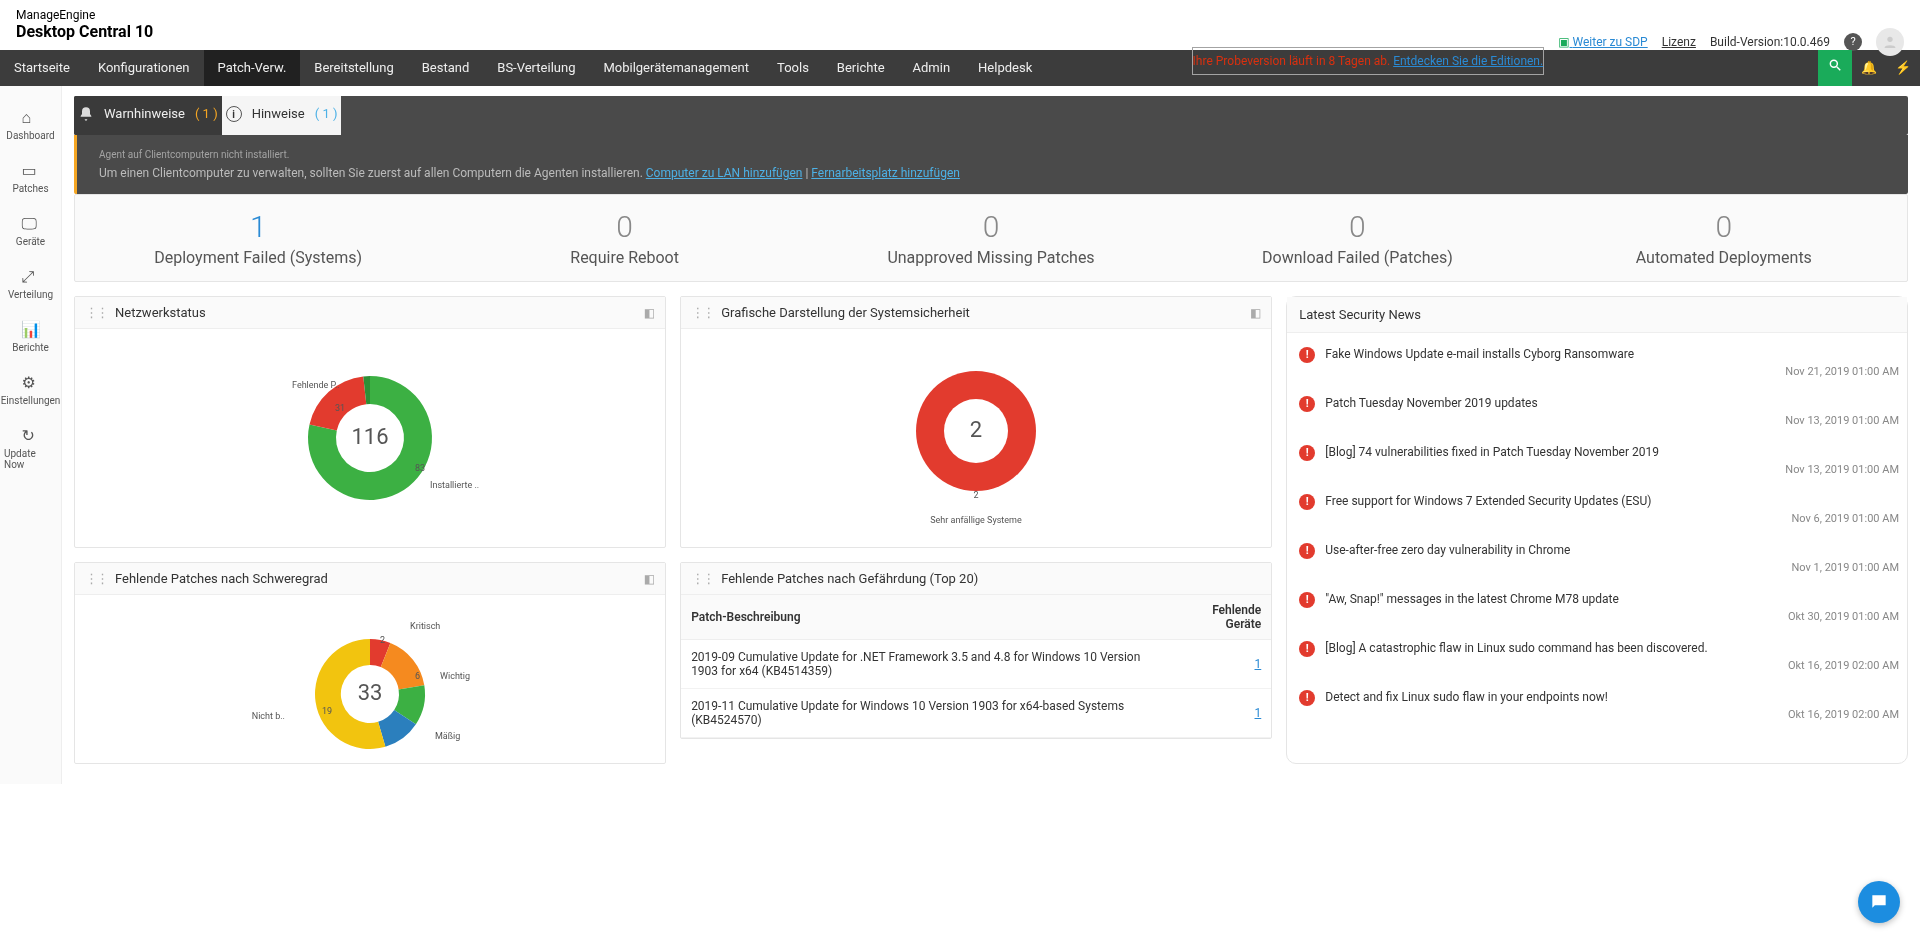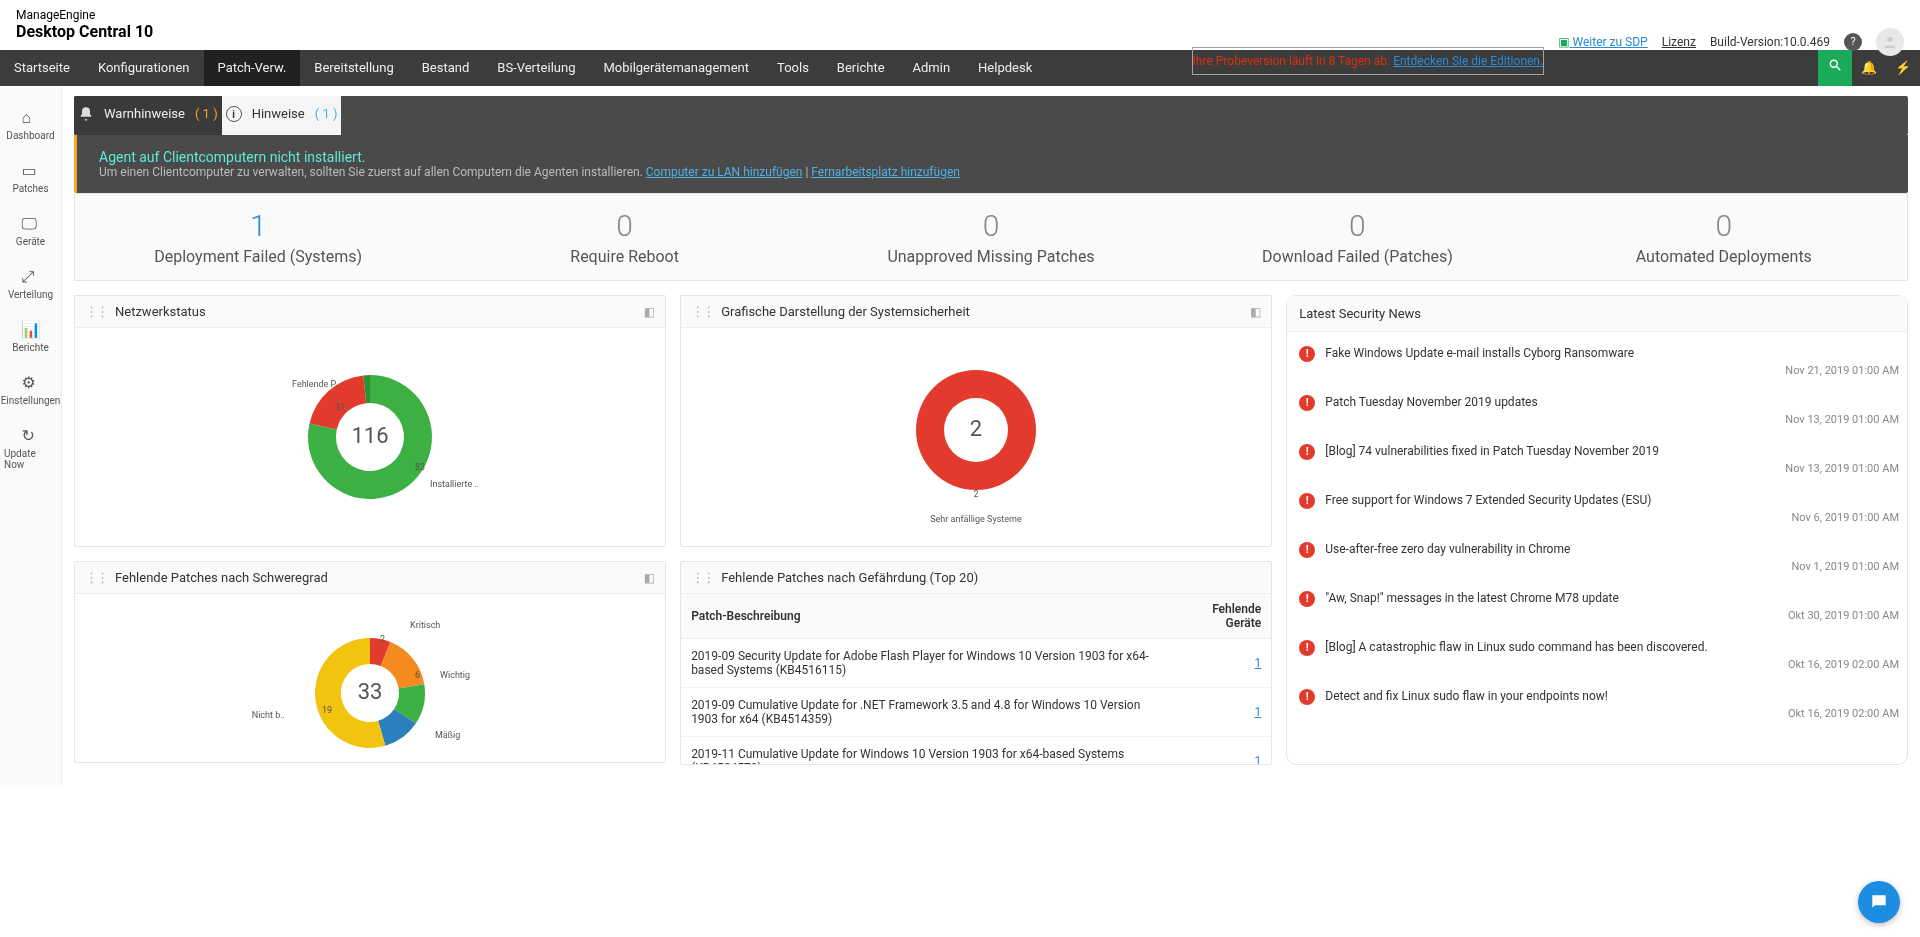--- a/index.html
+++ b/index.html
@@ -24,21 +24,21 @@
 .sidebar .item { display:flex; flex-direction:column; align-items:center; padding:10px 4px; font-size:10px; color:#555; cursor:pointer; }
 .sidebar .item svg,.sidebar .item .ic { width:18px; height:18px; margin-bottom:4px; }
 .content { flex:1; padding:10px 12px 20px 12px; background:#fff; min-width:0; }
 .alerts { display:flex; background:#4a4a4a; color:#eee; border-radius:2px; overflow:hidden; }
 .alert-tab { padding:10px 4px; display:flex; gap:10px; font-size:13px; cursor:pointer; }
 .alert-tab.active { background:#3a3a3a; }
 .alert-tab .count { color:#f5a623; }
 .alert-tab.hints .count { color:#4db1e6; }
 .alert-tab:last-child { background:#f5f5f5; color:#333; }
 .alert-body { background:#4a4a4a; color:#ddd; padding:14px 22px; border-left:3px solid #f5a623; margin-top:0; border-radius:0 0 2px 2px; }
-.alert-body .headline { color:#5eead4; font-size:14px; }
+.alert-body .headline { color:#a3a3a3; font-size:10px; margin-bottom:6px; }
 .alert-body .sub { font-size:12px; color:#bbb; }
 .alert-body a { color:#4db1e6;margin-top:28px; }
 .promptline { text-align:right; padding:10px 6px 6px; font-size:12px; }
 .promptline a { color:#2a8ad4; }
 .stats { border:1px solid #e5e5e5; background:#fafafa; display:flex; border-radius:2px; }
 .stat { flex:1; text-align:center; padding:14px 10px; }
 .stat .num { font-size:30px; color:#888; font-weight:300; }
 .stat.first .num { color:#2a8ad4; }
 .stat .lbl { font-size:16px; color:#555; margin-top:4px; }
 .grid { display:grid; grid-template-columns:1fr 1fr 1.05fr; gap:14px; margin-top:14px; }
@@ -285,24 +285,20 @@
           <div class="scroll-y">
             <table class="table">
               <thead>
                   <tr>
                 <th>Patch-Beschreibung</th>
                 <th>Fehlende Geräte</th>
               </tr>
                 </thead>
               <tbody id="top20body">
                   <tr>
-                    <td>2019-09 Security Update for Adobe Flash Player for Windows 10 Version 1903 for x64-based Systems (KB4516115)</td>
-                    <td><a href="#">1</a></td>
-                  </tr>
-                  <tr>
                     <td>2019-09 Cumulative Update for .NET Framework 3.5 and 4.8 for Windows 10 Version 1903 for x64 (KB4514359)</td>
                     <td><a href="#">1</a></td>
                   </tr>
                   <tr>
                     <td>2019-11 Cumulative Update for Windows 10 Version 1903 for x64-based Systems (KB4524570)</td>
                     <td><a href="#">1</a></td>
                   </tr>
                 </tbody>
             </table>
           </div>

